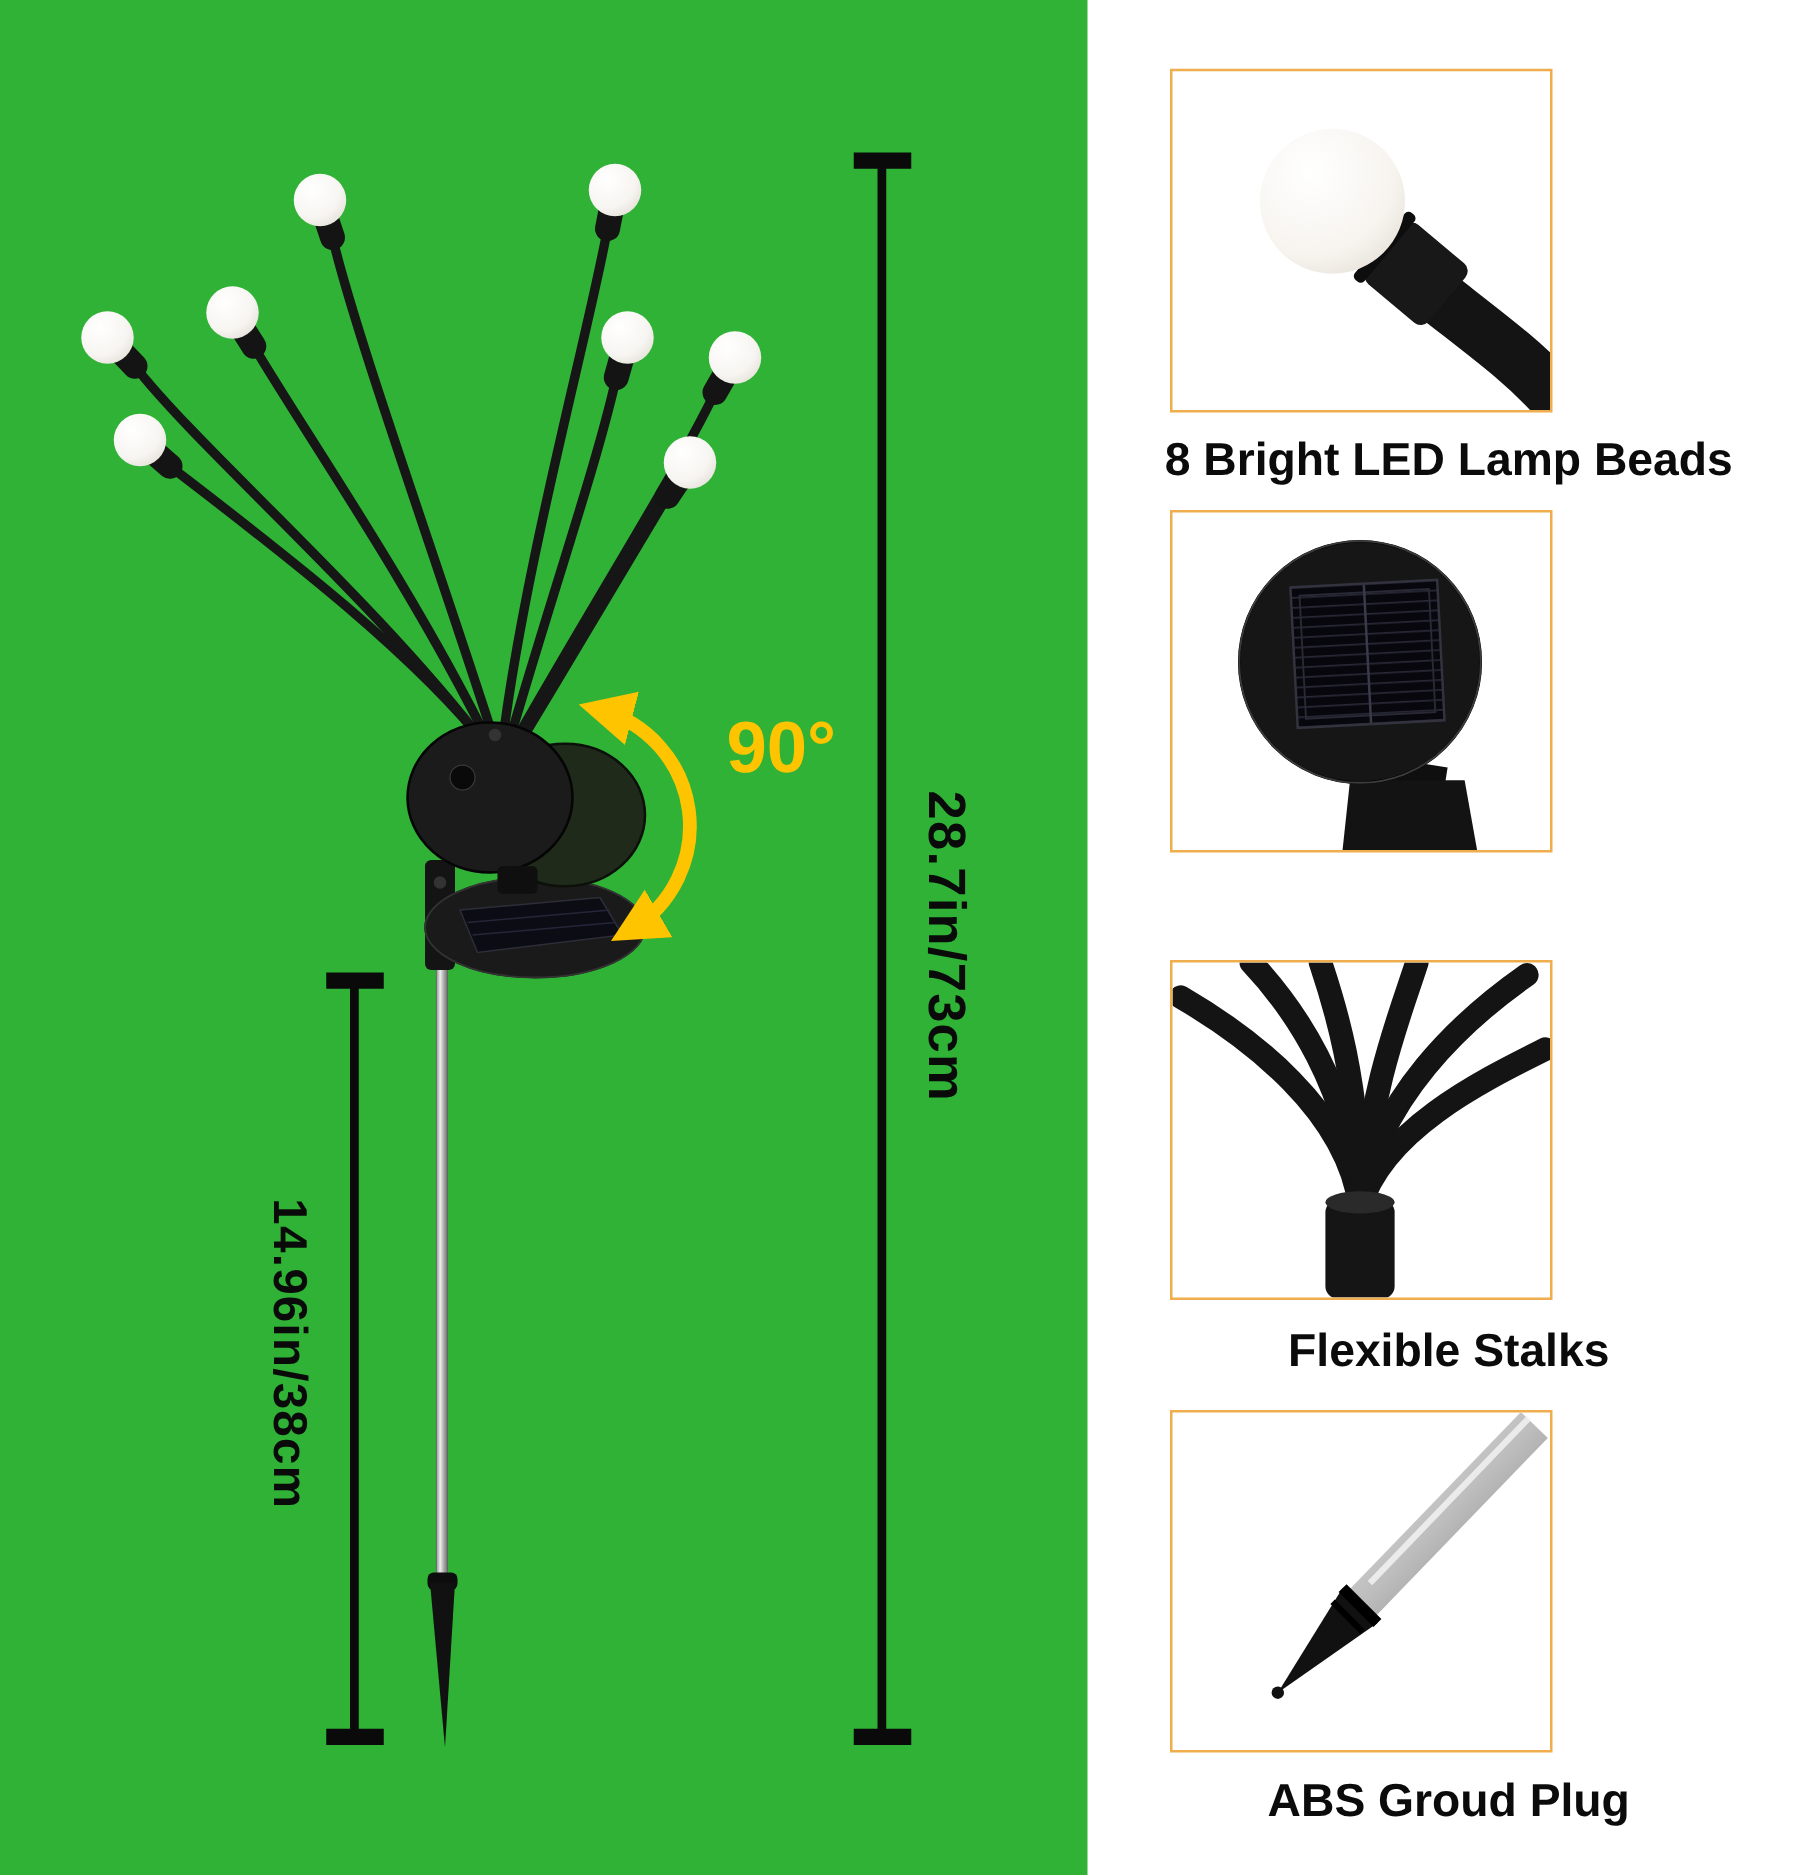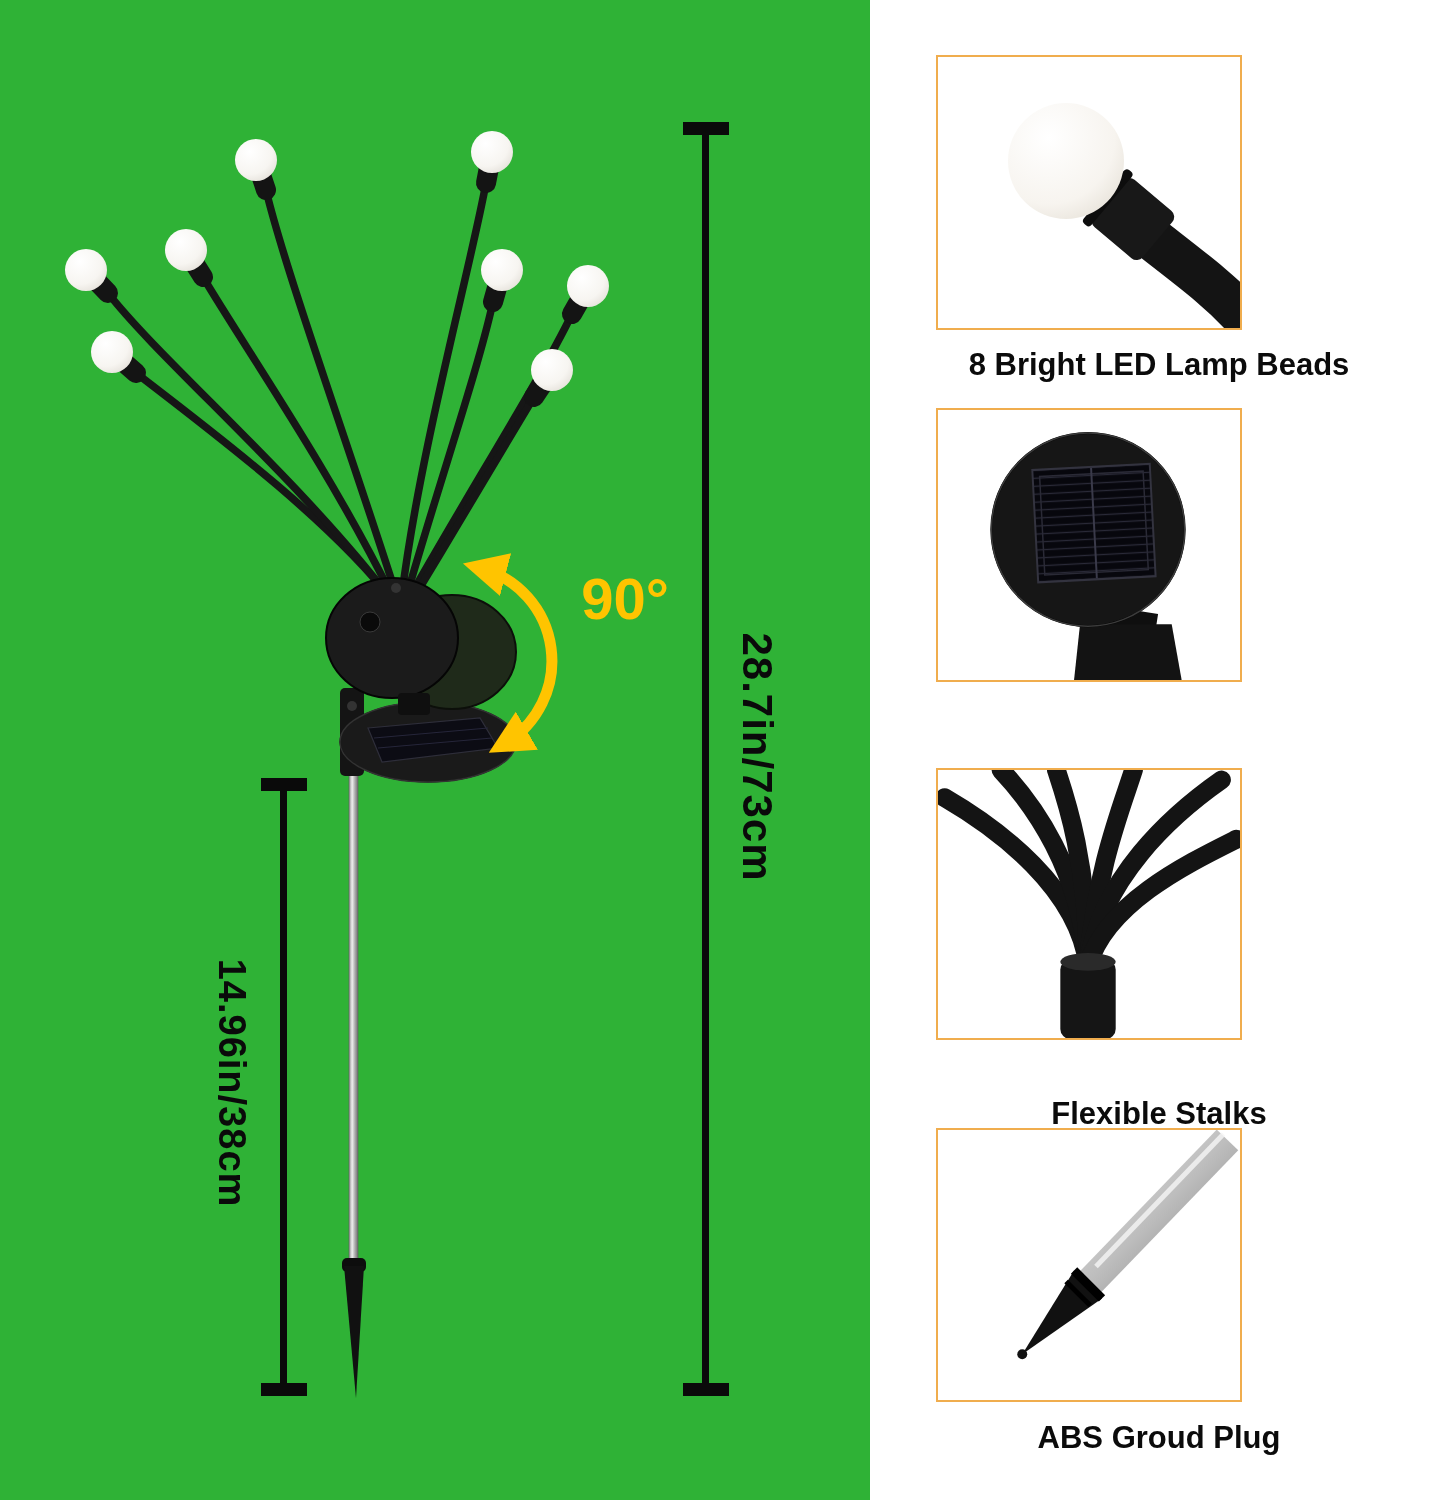--- a/index.html
+++ b/index.html
@@ -22,21 +22,21 @@
     transform:translate(-50%,-50%);white-space:nowrap;
   }
   .features{position:absolute;left:870px;top:0;width:578px;height:1500px;background:#ffffff;}
   .card{
     position:absolute;left:66px;width:306px;border:2px solid #F0AD4E;
     background:#ffffff;box-sizing:border-box;overflow:hidden;
   }
   .card svg{width:100%;height:100%;display:block;}
   .caption{
     position:absolute;left:0;width:100%;text-align:center;
-    font-size:31px;font-weight:bold;color:#0b0b0b;white-space:nowrap;
+    font-size:37px;font-weight:bold;color:#0b0b0b;white-space:nowrap;
   }
 </style>
 </head>
 <body>
 
 <div class="stage">
 
   <div class="green-panel">
 
     <svg class="product" viewBox="0 0 870 1500" xmlns="http://www.w3.org/2000/svg">
@@ -193,21 +193,21 @@
           <path d="M150,198 C158,100 185,35 196,0"></path>
           <path d="M150,198 C162,110 235,45 285,10"></path>
           <path d="M150,198 C168,135 250,95 300,70"></path>
         </g>
         <g>
           <rect x="122" y="192" width="56" height="80" rx="10" fill="#151515"></rect>
           <ellipse cx="150" cy="194" rx="28" ry="9" fill="#2a2a2a"></ellipse>
         </g>
       </svg>
     </div>
-    <div class="caption" style="top:1096px;">Flexible Stalks</div>
+    <div class="caption" style="top:1060px;">Flexible Stalks</div>
 
     <div class="card" style="top:1128px;height:274px;">
       <svg viewBox="0 0 302 271" xmlns="http://www.w3.org/2000/svg">
         <defs>
           <linearGradient id="rodGrad" x1="0" y1="0" x2="1" y2="1">
             <stop offset="0" stop-color="#e9e9e9"></stop>
             <stop offset="0.5" stop-color="#bdbdbd"></stop>
             <stop offset="1" stop-color="#7c7c7c"></stop>
           </linearGradient>
         </defs>

